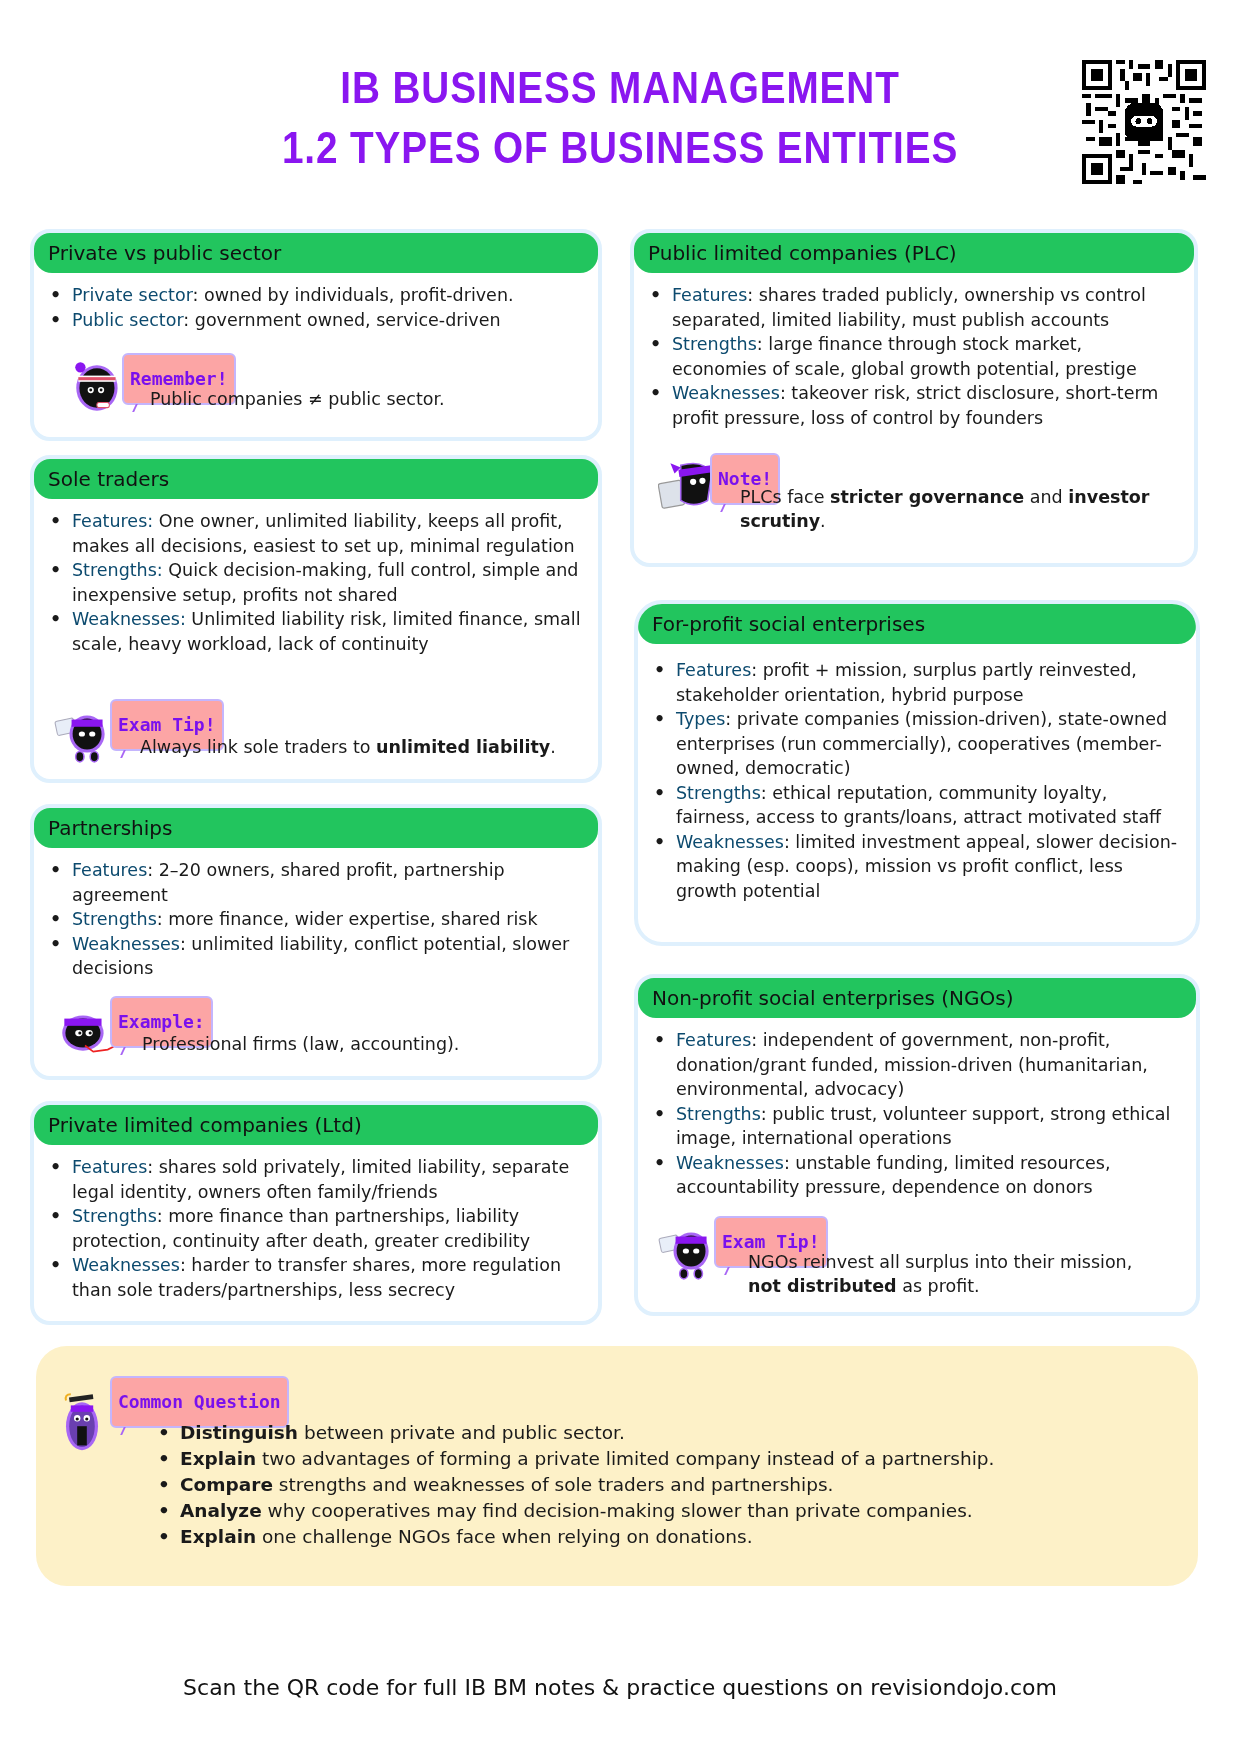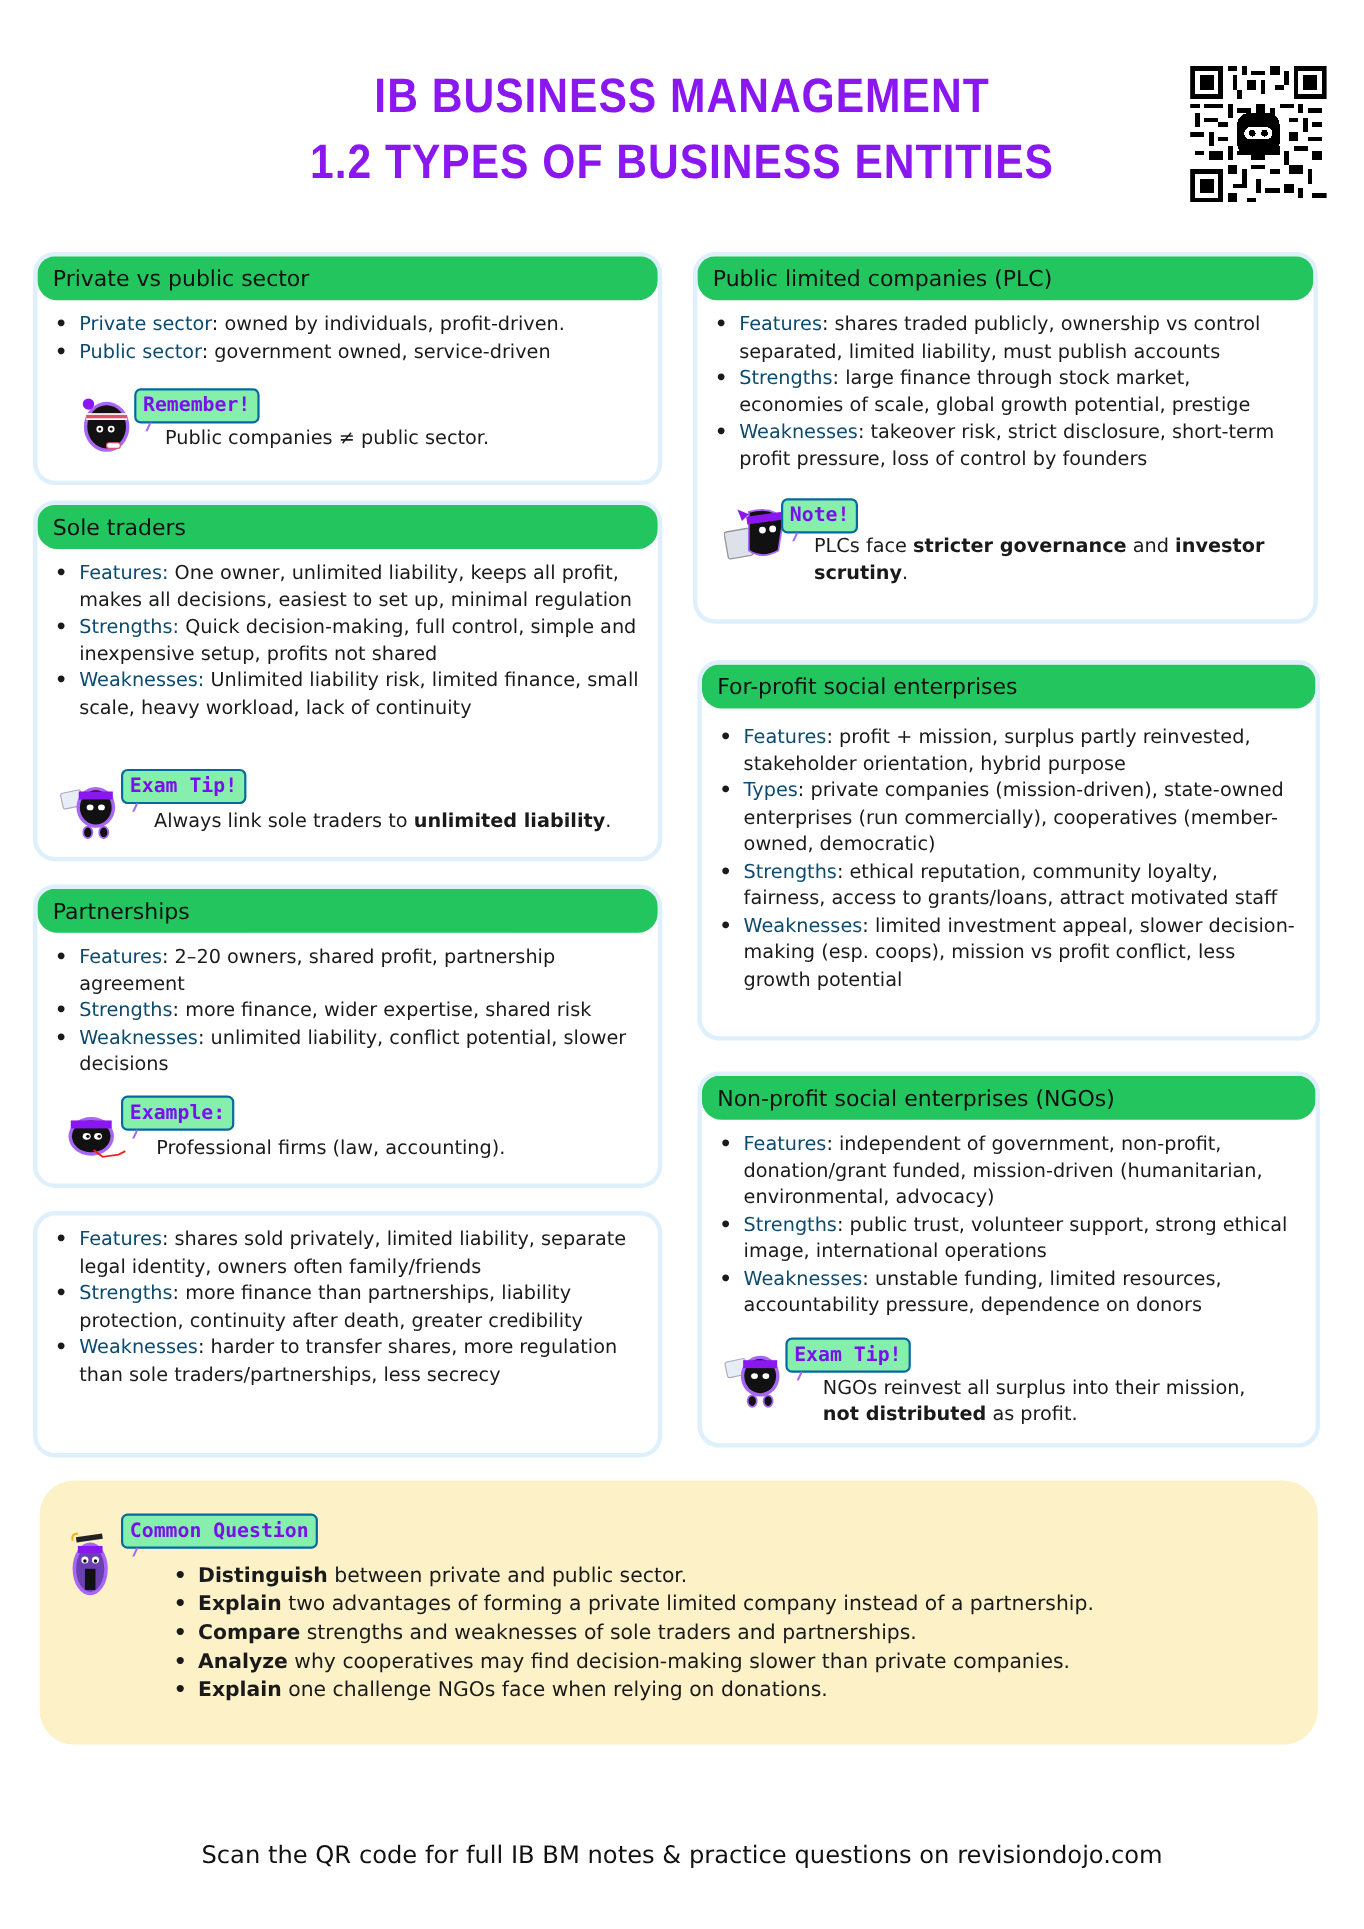--- a/index.html
+++ b/index.html
@@ -23,23 +23,23 @@
       border-radius: 0 0 18px 18px;
     }
     .card ul { list-style: none; padding: 10px 14px 0 14px; }
     .card li { position: relative; padding-left: 24px; font-size: 17.5px; line-height: 24.5px; color: #1a1a1a; }
     .card li::before { content: "•"; position: absolute; left: 2px; top: 0; font-weight: bold; }
     .card li b { font-weight: normal; color: #0c4a6e; }
 
     .callout { position: absolute; }
     .mascot { position: absolute; width: 62px; height: 62px; }
     .bubble {
-      position: absolute; border: 2px solid #0369a1; border-radius: 6px; background: #86efac;
+      position: absolute; border: 2px solid #c4b5fd; border-radius: 6px; background: #fca5a5;
       color: #7a10ee; font-family: "DejaVu Sans Mono", monospace; font-weight: bold;
-      font-size: 18px; line-height: 24px; padding: 2px 6px; white-space: nowrap;
+      font-size: 18px; line-height: 24px; padding: 12px 6px; white-space: nowrap;
     }
     .bubble::after {
       content: ""; position: absolute; left: 10px; bottom: -9px; width: 8px; height: 8px;
       border-left: 2px solid #a866f5; transform: skewX(-25deg);
     }
     .callout-text { position: absolute; font-size: 17.5px; line-height: 24px; color: #1a1a1a; }
     .callout-text b { font-weight: bold; }
 
     .cq-box {
       position: absolute; left: 36px; top: 1346px; width: 1162px; height: 240px;
@@ -199,20 +199,21 @@
       <circle cx="25" cy="32" r="1.5" fill="#111"></circle>
         <circle cx="35" cy="32" r="1.5" fill="#111"></circle>
       <polyline points="30,44 38,50 52,48 58,45" fill="none" stroke="#e22" stroke-width="1.6"></polyline>
     </svg>
     <div class="bubble" style="left:56px; top:0;">Example:</div>
     <div class="callout-text" style="left:88px; top:36px;">Professional firms (law, accounting).</div>
   </div>
 </div>
 
 <div class="card" style="left:30px; top:1101px; width:572px; height:224px;">
+  <div class="card-head">Private limited companies (Ltd)</div>
   <ul>
     <li><b>Features</b><span>: </span><span>shares sold privately, limited liability, separate legal identity, owners often family/friends</span></li>
     <li><b>Strengths</b><span>: </span><span>more finance than partnerships, liability protection, continuity after death, greater credibility</span></li>
     <li><b>Weaknesses</b><span>: </span><span>harder to transfer shares, more regulation than sole traders/partnerships, less secrecy</span></li>
   </ul>
 </div>
 
 <div class="card" style="left:630px; top:229px; width:568px; height:338px;">
   <div class="card-head">Public limited companies (PLC)</div>
   <ul>
@@ -227,21 +228,21 @@
       <rect x="20" y="12" width="32" height="7" fill="#8a16f0" transform="rotate(-8 36 15)"></rect>
       <path d="M12 8 L22 12 L16 18 Z" fill="#8a16f0"></path>
       <ellipse cx="34" cy="26" rx="3" ry="3" fill="#fff"></ellipse>
         <ellipse cx="43" cy="25" rx="3" ry="3" fill="#fff"></ellipse>
     </svg>
     <div class="bubble" style="left:52px; top:0;">Note!</div>
     <div class="callout-text" style="left:82px; top:32px; width:440px;"><span>PLCs face </span><b>stricter governance</b><span> and </span><b>investor scrutiny</b><span>.</span></div>
   </div>
 </div>
 
-<div class="card" style="left:634px; top:600px; width:566px; height:346px;">
+<div class="card" style="left:634px; top:600px; width:566px; height:346px;border-radius:28px;">
   <div class="card-head">For-profit social enterprises</div>
   <ul style="padding-top:14px;">
     <li><b>Features</b><span>: </span><span>profit + mission, surplus partly reinvested, stakeholder orientation, hybrid purpose</span></li>
     <li><b>Types</b><span>: </span><span>private companies (mission-driven), state-owned enterprises (run commercially), cooperatives (member-owned, democratic)</span></li>
     <li><b>Strengths</b><span>: </span><span>ethical reputation, community loyalty, fairness, access to grants/loans, attract motivated staff</span></li>
     <li><b>Weaknesses</b><span>: </span><span>limited investment appeal, slower decision-making (esp. coops), mission vs profit conflict, less growth potential</span></li>
   </ul>
 </div>
 
 <div class="card" style="left:634px; top:974px; width:566px; height:342px;">

